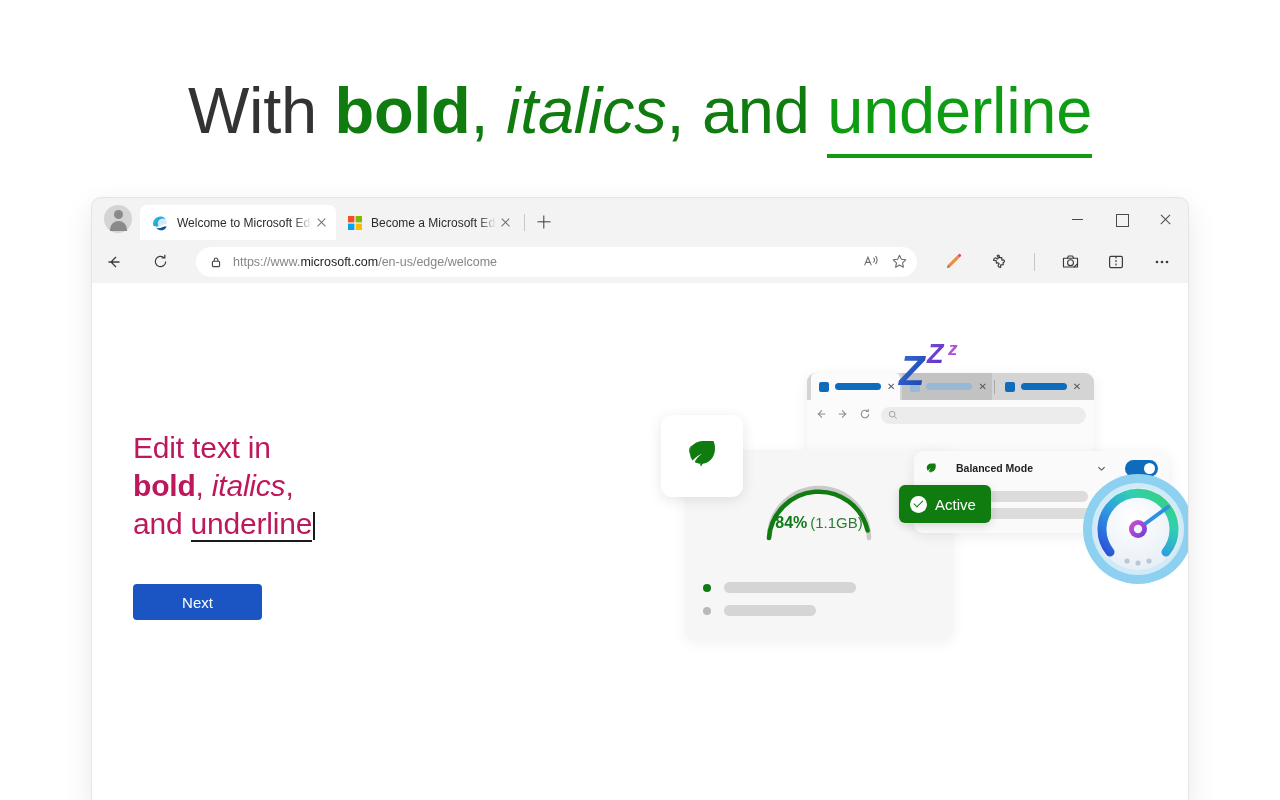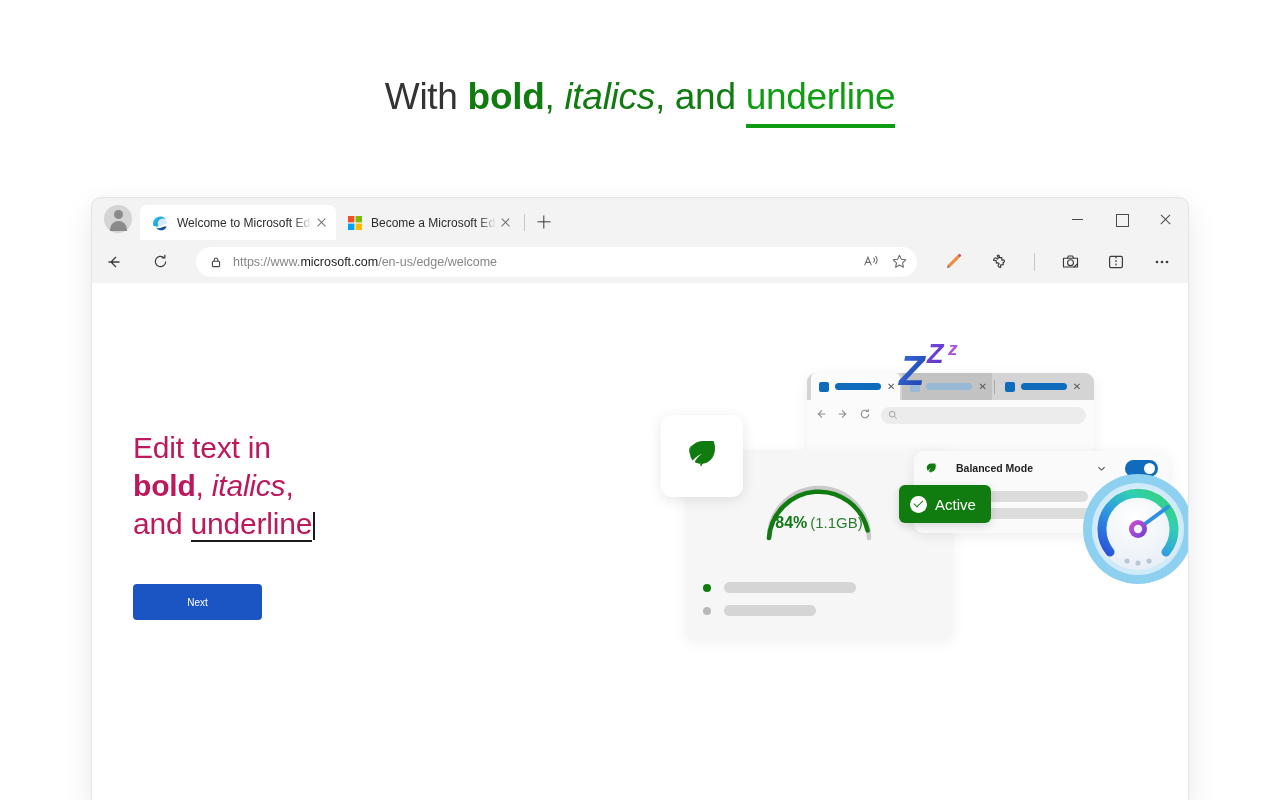--- a/index.html
+++ b/index.html
@@ -8,21 +8,21 @@
     background: #ffffff;
     font-family: "Liberation Sans", sans-serif;
     overflow: hidden;
   }
 
   
   .caption {
     width: 1280px;
     text-align: center;
     padding-top: 78px;
-    font-size: 37px;
+    font-size: 65px;
     line-height: 1.0;
     font-weight: 400;
     letter-spacing: -0.3px;
     white-space: nowrap;
   }
   .cap-with     { color: #333333; }
   .cap-bold     { color: #107c10; font-weight: 700; }
   .cap-comma    { color: #107c10; }
   .cap-italics  { color: #107c10; font-style: italic; }
   .cap-and      { color: #107c10; }
@@ -192,21 +192,21 @@
   }
   .caret {
     display: inline-block; width: 1.6px; height: 28px;
     background: #1a1a1a; vertical-align: -6px; margin-left: 1px;
   }
   .next-btn {
     margin-top: 41px;
     width: 129px; height: 36px;
     background: #1b55c4; color: #ffffff;
     border: none; border-radius: 4px;
-    font-size: 10px; font-family: inherit;
+    font-size: 15px; font-family: inherit;
     cursor: pointer;
   }
 
   
   .illus { position: absolute; left: 430px; top: 50px; width: 620px; height: 350px; }
 
   
   .mock-win {
     position: absolute; left: 285px; top: 40px;
     width: 287px; height: 125px;

